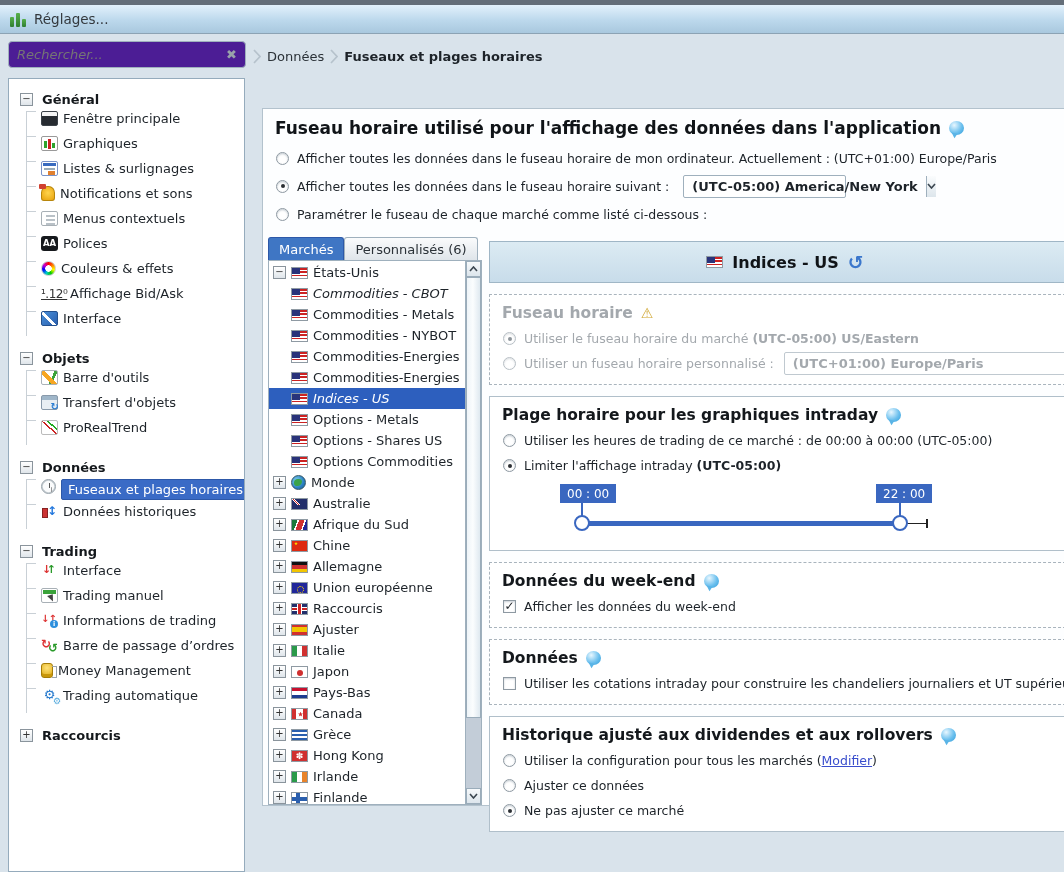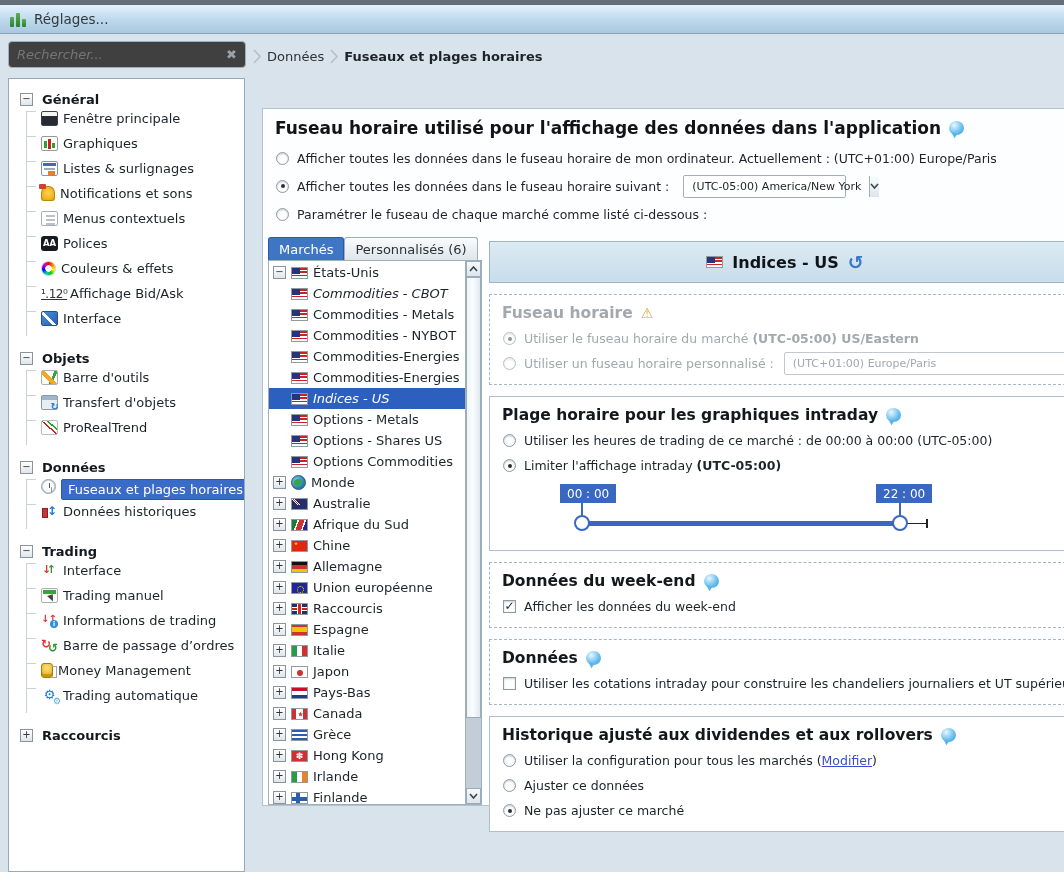--- a/index.html
+++ b/index.html
@@ -12,21 +12,21 @@
   
   .screen-strip{position:absolute;left:0;top:0;width:1064px;height:5px;background:#646e79;}
   .titlebar{position:absolute;left:0;top:5px;width:1064px;height:29px;
     background:linear-gradient(#e2f1fc,#bcd8ec 55%,#a9c8de);
     border-bottom:1px solid #8ca3b4;display:flex;align-items:center;padding-left:10px;gap:8px;}
   .app-icon{display:inline-flex;align-items:flex-end;gap:2px;height:16px;}
   .app-icon i{display:block;width:4px;background:linear-gradient(#57b04a,#2e7d32);border-radius:1px;}
   .app-icon i:nth-child(1){height:10px;} .app-icon i:nth-child(2){height:14px;} .app-icon i:nth-child(3){height:8px;}
   .titlebar .t{font-size:13.5px;color:#33383d;}
   
-  .search{position:absolute;left:8px;top:41px;width:238px;height:27px;background:#404040;
+  .search{position:absolute;left:8px;top:41px;width:238px;height:27px;background:#4c1d95;
     border:1px solid #9fb0bd;border-radius:4px;display:flex;align-items:center;padding:0 8px;}
   .search input{flex:1;border:none;outline:none;font-style:italic;color:#9aa5ad;font-size:13px;background:transparent;font-family:inherit;}
   .search .x{color:#98a2aa;font-size:13px;font-weight:bold;cursor:pointer;}
   .breadcrumb{position:absolute;left:253px;top:46px;height:20px;display:flex;align-items:center;gap:6px;}
   .crumb-sep{display:inline-block;}
   .breadcrumb .c1{color:#2b3238;}
   .breadcrumb .c2{color:#1d2329;font-weight:bold;}
   
   .sidebar{position:absolute;left:8px;top:78px;width:237px;height:794px;background:#fff;
     border:1px solid #95abbc;padding:8px 0 0 0;overflow:hidden;}
@@ -116,21 +116,21 @@
     border-left:4px solid rgba(0,0,0,0);border-right:2px solid rgba(0,0,0,0);border-top:5px solid #5ab4e6;transform:rotate(12deg);}
   .warn{color:#cfa42c;font-size:14px;}
   .radio{display:inline-block;width:13px;height:13px;border-radius:50%;background:#fff;
     border:1px solid #8e99a2;box-shadow:inset 0 1px 2px rgba(120,135,150,.45);position:relative;flex:none;}
   .radio.on::after{content:"";position:absolute;inset:3.5px;background:#2b2f33;border-radius:50%;}
   .checkbox{display:inline-block;width:13px;height:13px;border:1px solid #8e99a2;background:#fff;
     box-shadow:inset 0 1px 2px rgba(120,135,150,.4);position:relative;flex:none;text-align:center;}
   .checkbox.on::after{content:"✓";position:absolute;left:0;right:0;top:-2px;font-size:12px;font-weight:bold;color:#1c2126;}
   .opt-row{display:flex;align-items:center;gap:8px;padding-left:13px;height:28px;font-size:12.5px;color:#1d2329;}
   .combo{display:inline-flex;align-items:center;height:23px;background:#fff;border:1px solid #9fb0bd;border-radius:2px;}
-  .combo .val{padding:0 8px;font-size:11px;color:#1d2329;white-space:nowrap;}
+  .combo .val{padding:0 8px;font-size:13px;color:#1d2329;white-space:nowrap;font-weight:bold;}
   .combo .btn{width:20px;height:100%;border-left:1px solid #9fb0bd;background:linear-gradient(#fafcfd,#dde6ec);
     display:flex;align-items:center;justify-content:center;}
   
   .mk-col{position:absolute;left:5px;top:128px;width:214px;}
   .tabs{display:flex;align-items:flex-end;height:23px;}
   .tab{height:23px;padding:0 10px;display:flex;align-items:center;border:1px solid #9fb0bd;border-bottom:none;
     border-radius:3px 3px 0 0;background:linear-gradient(#fafbfc,#dfe5ea);color:#2b3238;font-size:13px;cursor:pointer;}
   .tab.sel{background:#3f76c4;color:#fff;border-color:#2d58a8;}
   .mk-list{position:relative;width:214px;height:545px;border:1px solid #9fb0bd;background:#fff;overflow:hidden;}
   .mk-rows{position:absolute;left:0;top:1px;right:16px;}
@@ -460,21 +460,21 @@
             <span>Union européenne</span>
           </div>
           <div class="mk-row">
             <span class="expander">+</span>
             <span class="flag flag-gb"></span>
             <span>Raccourcis</span>
           </div>
           <div class="mk-row">
             <span class="expander">+</span>
             <span class="flag flag-es"></span>
-            <span>Espagne</span>
+            <span>Ajuster</span>
           </div>
           <div class="mk-row">
             <span class="expander">+</span>
             <span class="flag flag-it"></span>
             <span>Italie</span>
           </div>
           <div class="mk-row">
             <span class="expander">+</span>
             <span class="flag flag-jp"></span>
             <span>Japon</span>

